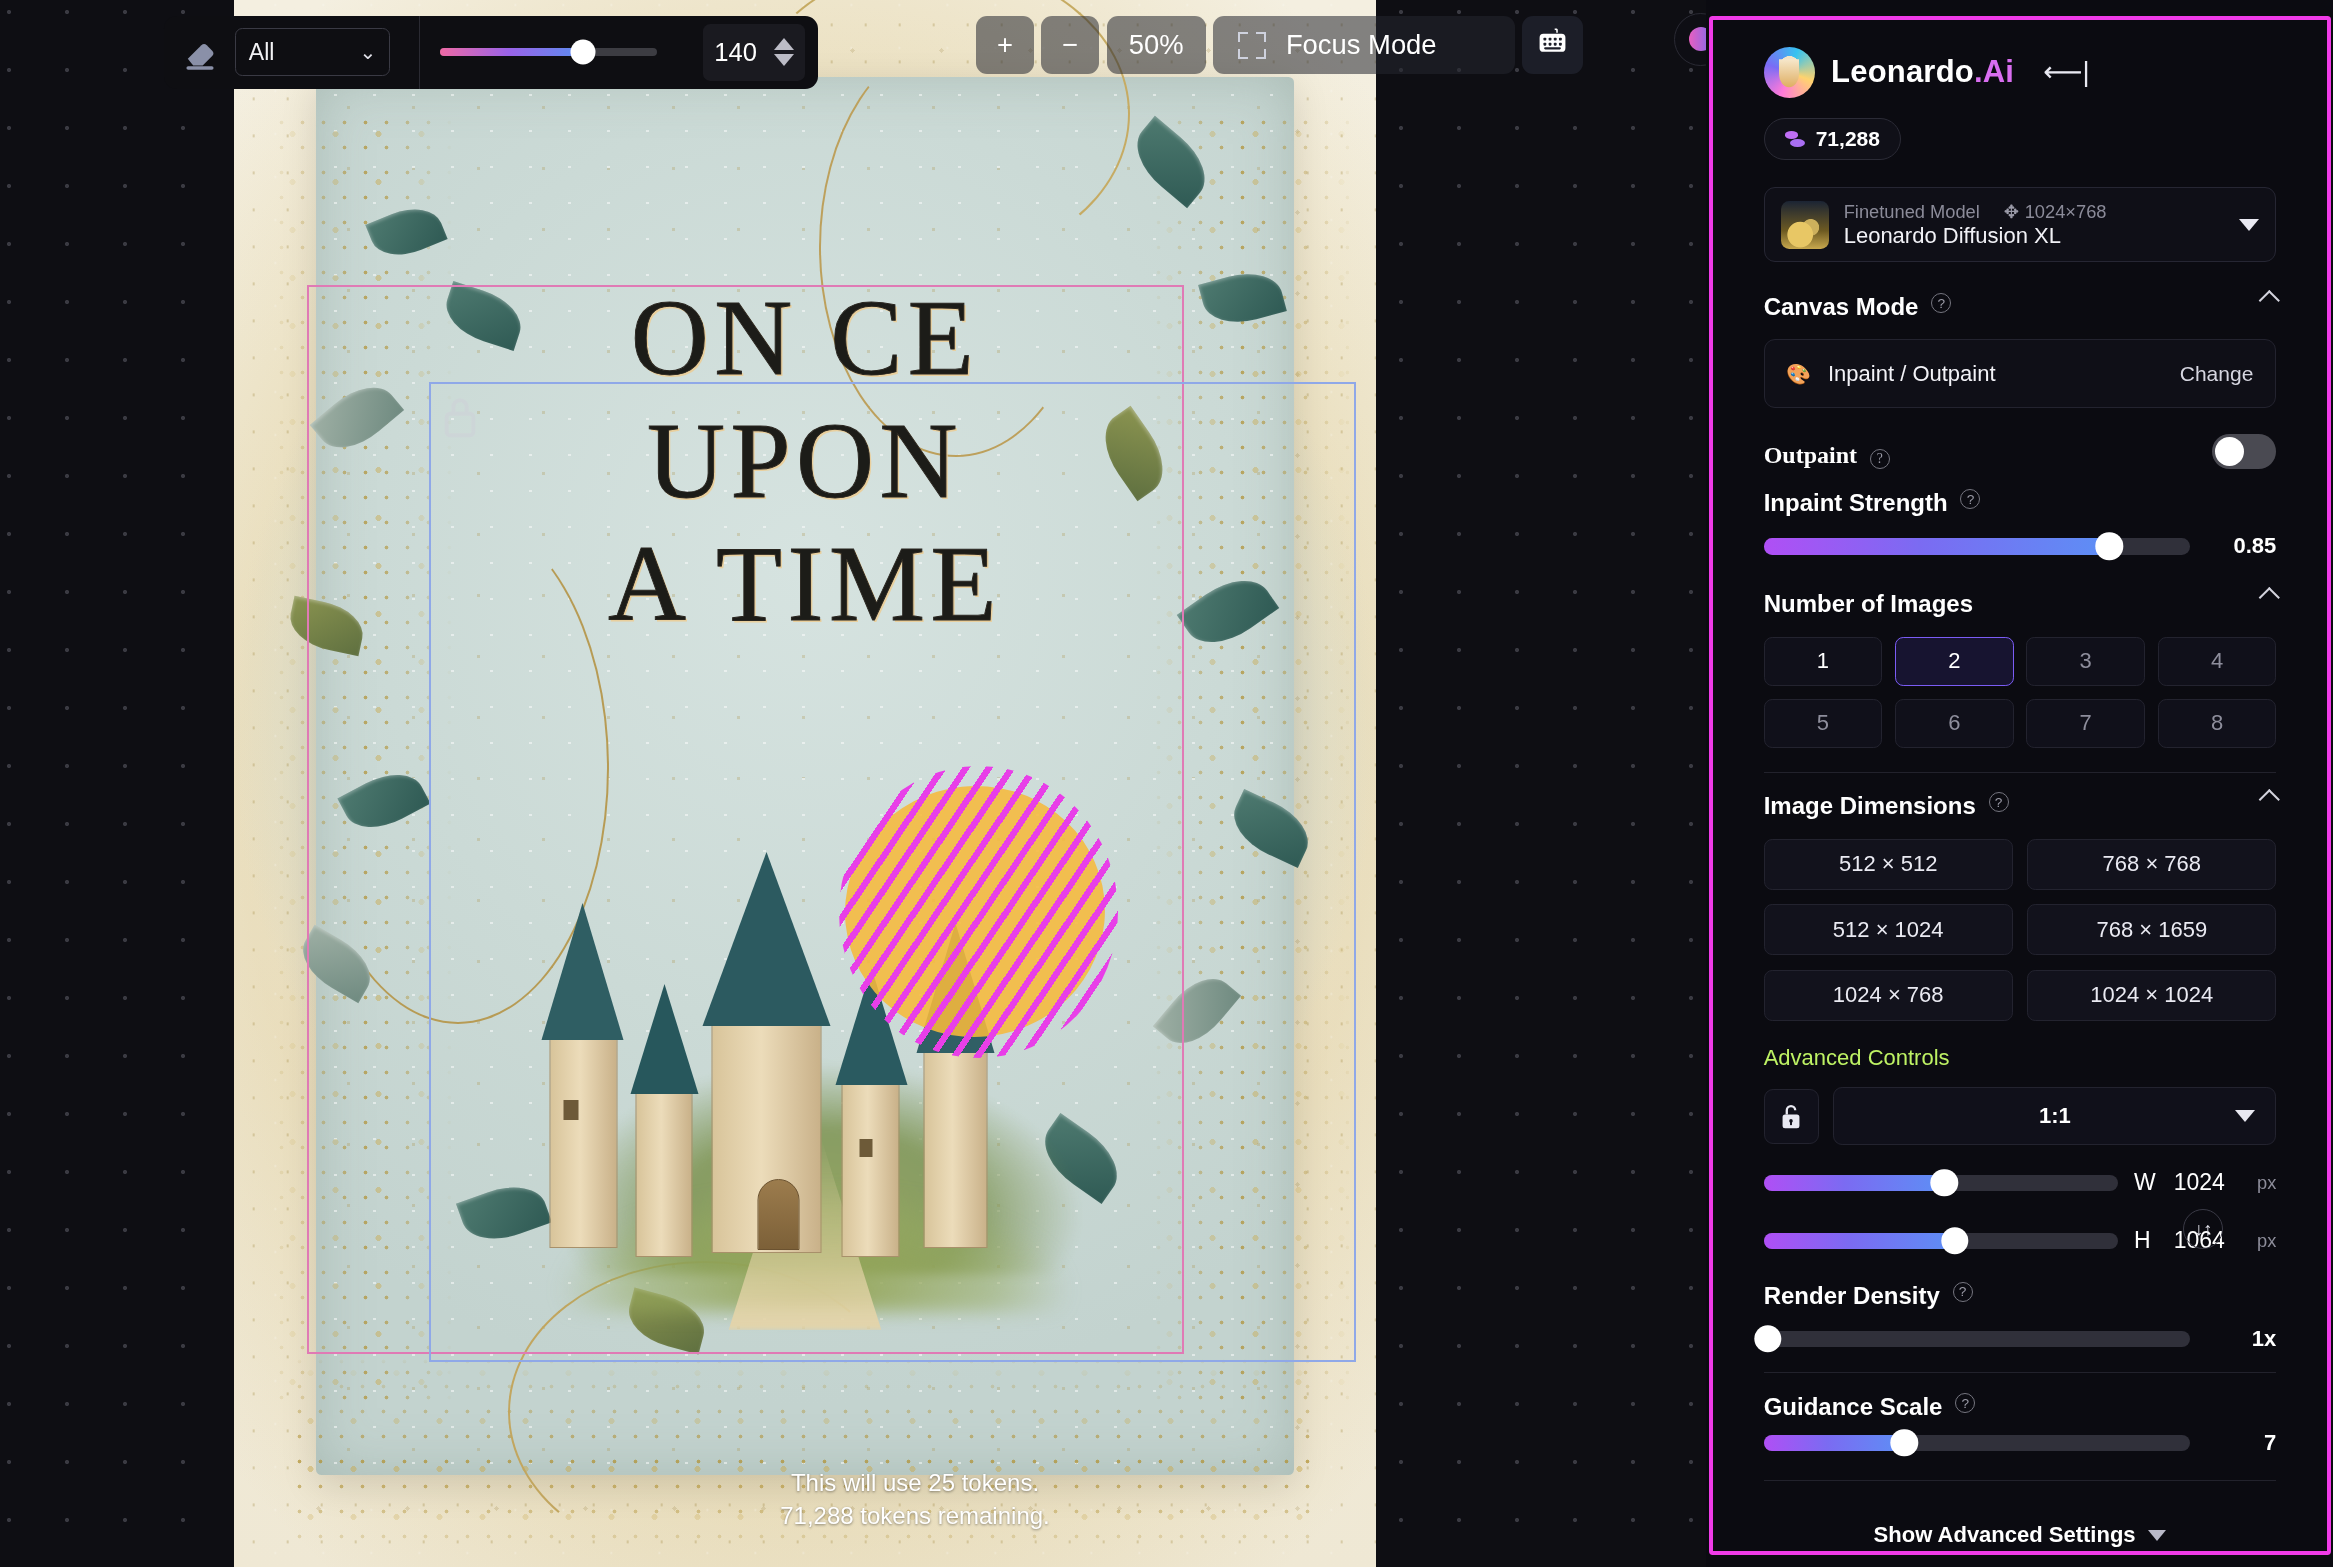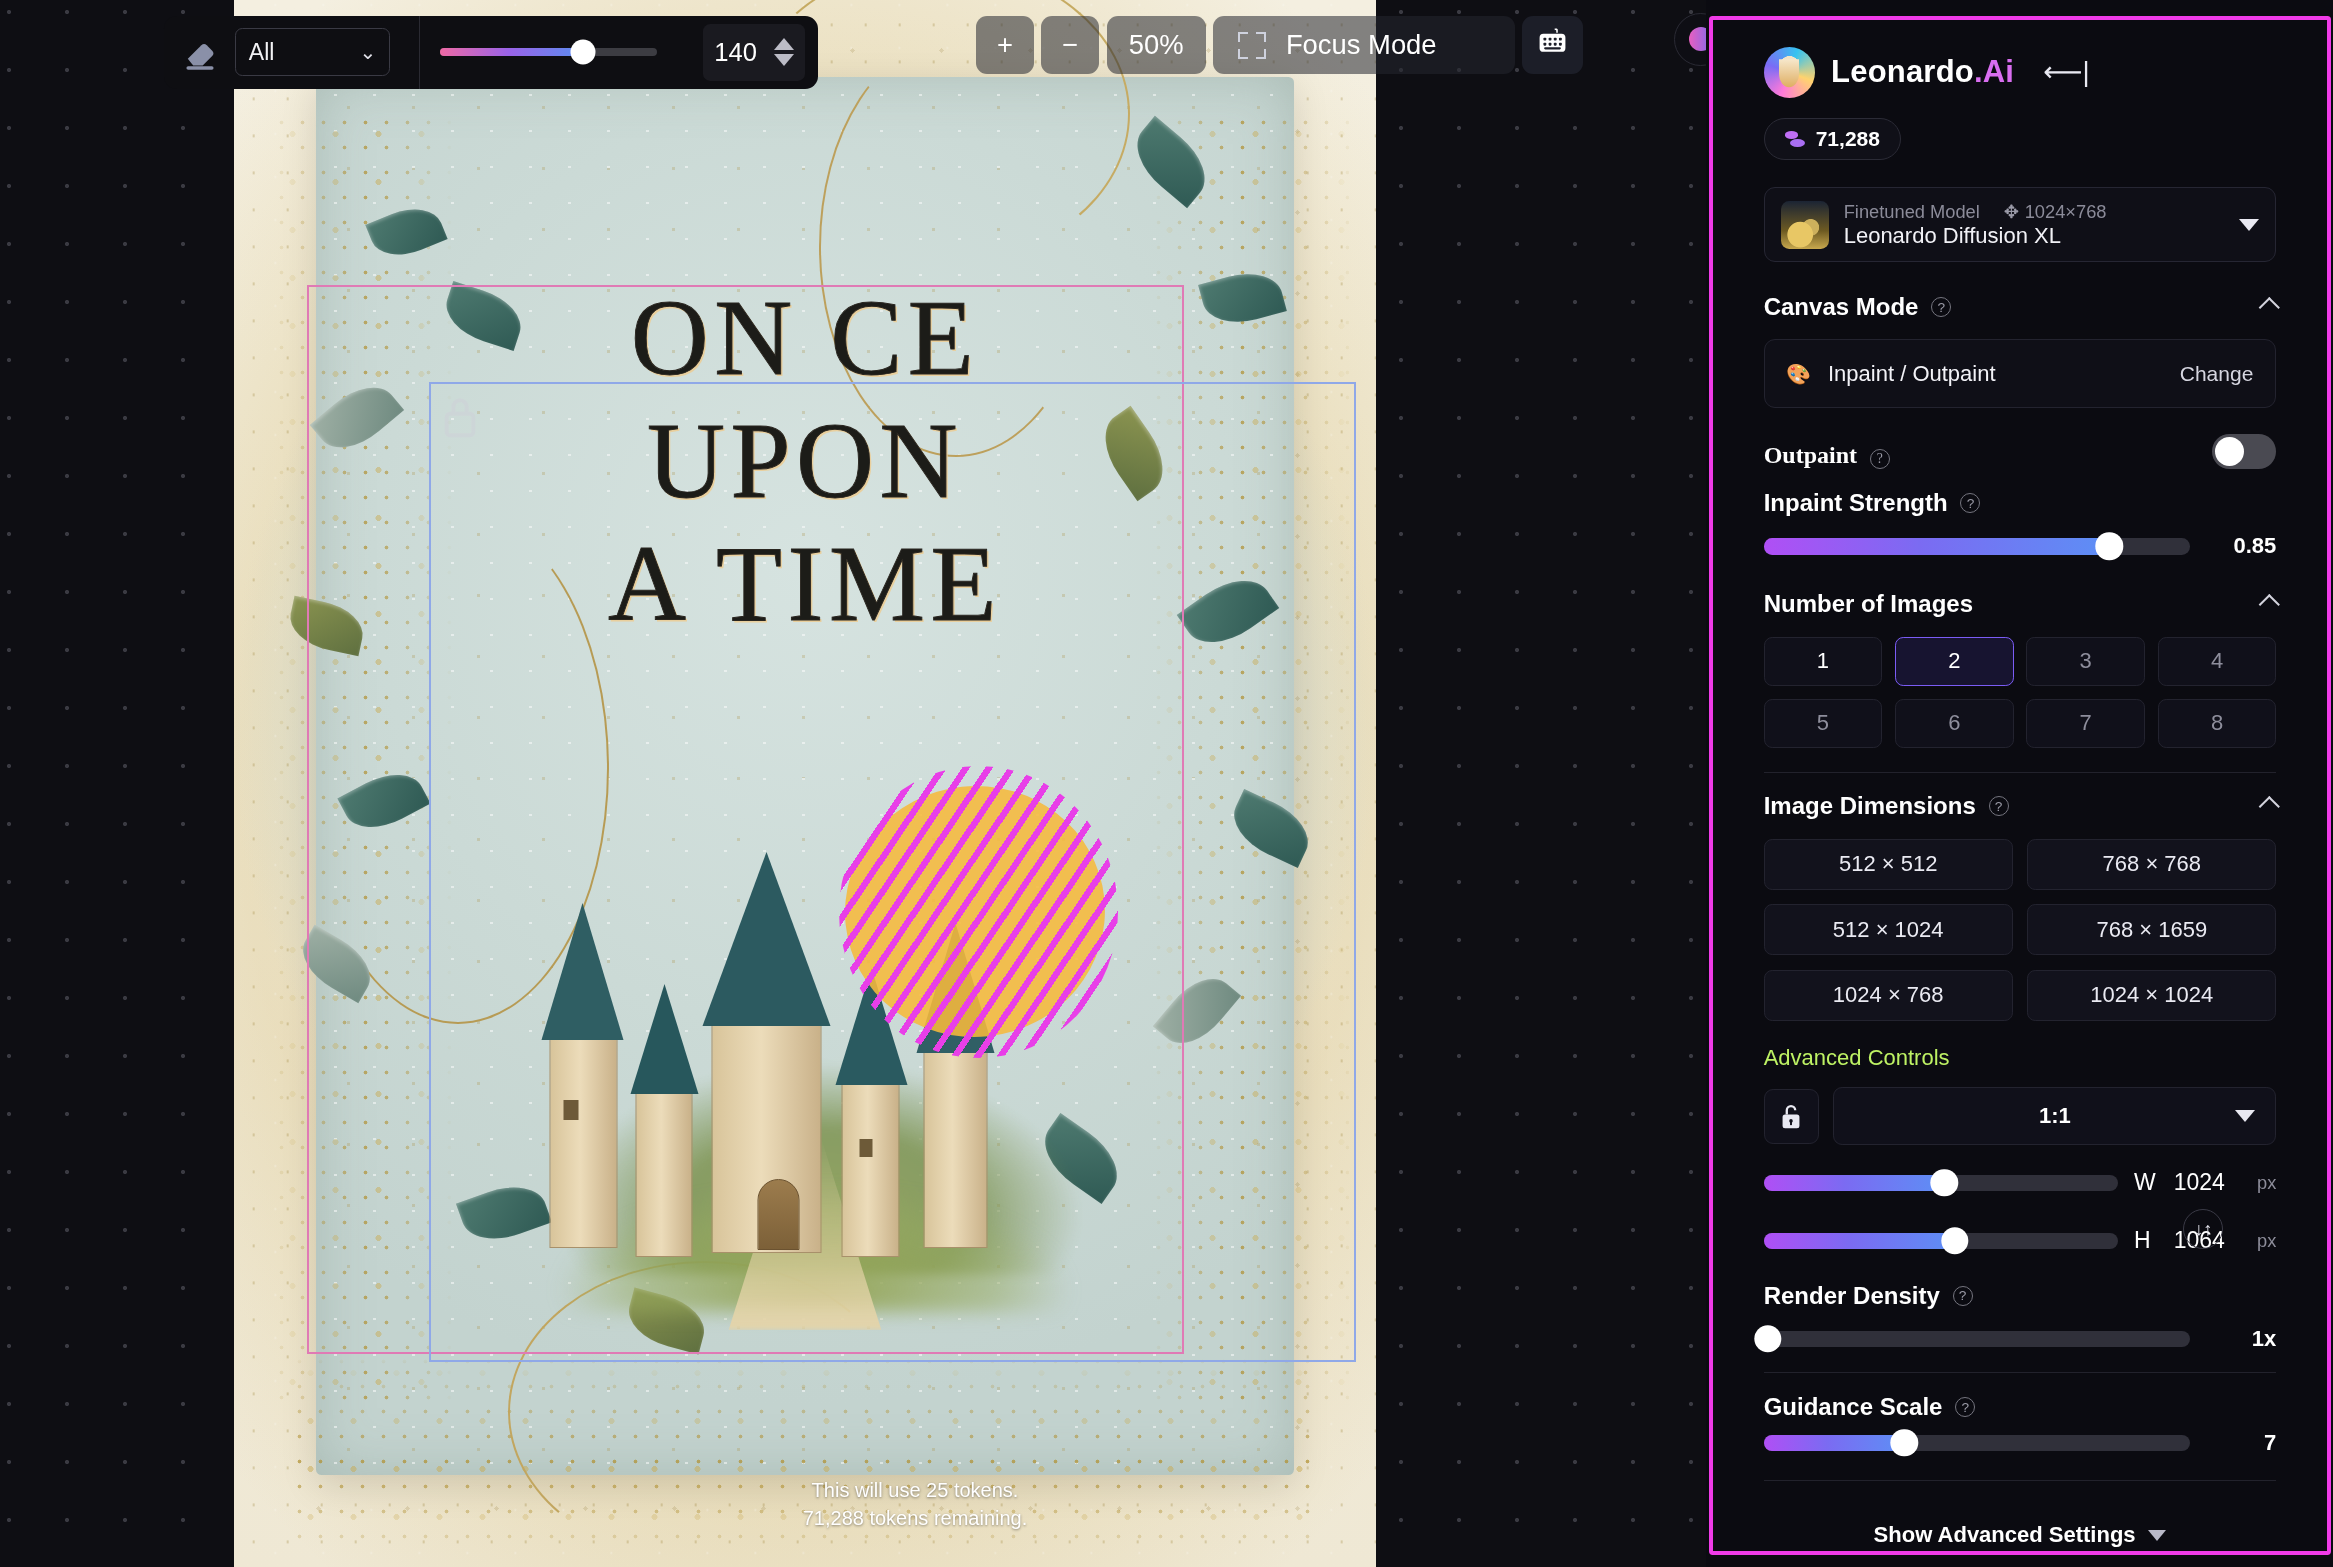--- a/index.html
+++ b/index.html
@@ -206,21 +206,21 @@
   .collapse-handle {
     position:absolute; left:1674px; top:12.8px; width:53px; height:53px;
     border-radius:50%; background:#0e0e14; border:0.9px solid #2a2a34;
     display:flex; align-items:center; justify-content:center; z-index:45; cursor:pointer;
   }
   .collapse-dot { width:24px; height:24px; border-radius:50%;
     background:linear-gradient(90deg,#e85fc0,#7b6af0); }
 
   .token-note {
     position:absolute; left:234px; width:1362px; bottom:38px;
-    text-align:center; color:#ffffff; font-size:20px;
+    text-align:center; color:#ffffff; font-size:24px;
     text-shadow:0 0.9px 2.7px rgba(0,0,0,.45); z-index:30;
   }
   .token-note .sub { display:block; margin-top:5.5px; }
 
   
   .sidebar {
     position:absolute; right:0; top:0; width:628px; height:1568px;
     background:#0b0b11; z-index:50;
     display:flex; flex-direction:column;
   }
@@ -270,21 +270,21 @@
       radial-gradient(circle at 62% 55%, #cdb05c 0 20%, rgba(0,0,0,0) 22%),
       linear-gradient(180deg,#1b2434,#6d5a22 62%,#c8a84e);
   }
   .model-meta { flex:1; }
   .model-row1 { display:flex; align-items:center; gap:24px; color:#8b8b99; font-size:18.3px; }
   .model-row1 .dims { display:flex; align-items:center; gap:5.5px; }
   .move-ico { font-size:18.3px; color:#9a9aa8; }
   .model-row2 { color:#f1f1f6; font-size:22px; margin-top:3.7px; }
   .caret-down { width:0;height:0;border-left:10px solid transparent;border-right:10px solid transparent;border-top:12px solid #e9e9f2; }
 
-  .sec-head { display:flex; align-items:center; gap:12.8px; margin-top:31px; }
+  .sec-head { display:flex; align-items:flex-start; gap:12.8px; margin-top:31px; }
   .sec-title { color:#fff; font-size:24px; font-weight:700; }
   .q-ico {
     width:20px; height:20px; border-radius:50%; border:1.5px solid #75757f;
     color:#9a9aa6; font-size:13.7px; display:flex; align-items:center; justify-content:center;
     cursor:pointer; flex:0 0 auto;
   }
   .chev-up { margin-left:auto; width:14.6px; height:14.6px; border-left:2.7px solid #d3d3dd; border-top:2.7px solid #d3d3dd; transform:rotate(45deg); cursor:pointer; }
 
   .mode-card {
     margin-top:18.3px; height:69px; border:0.9px solid #23232f; border-radius:11px;

